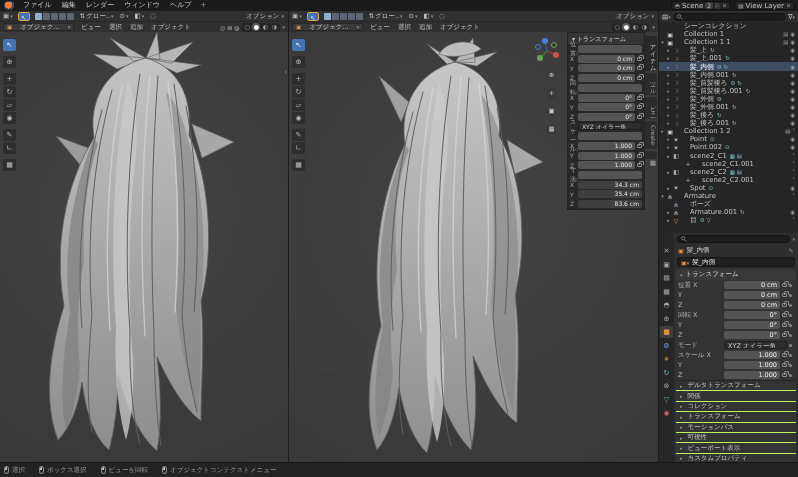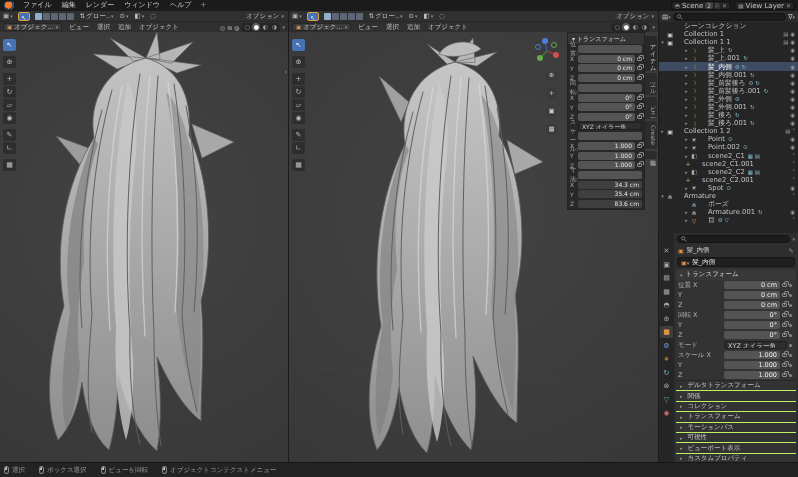--- a/index.html
+++ b/index.html
@@ -25,21 +25,21 @@
 .tsrow{top:11px;height:11px;border-bottom:1px solid #272727}
 .mrow{top:22px;height:10px}
 .etype{display:flex;align-items:center;gap:1px;padding:0 3px;color:#b5b5b5}
 .caret{font-size:5px;color:#909090}
 .toolchip{width:12px;height:9px;border-radius:2px;background:#4772b3;color:#fff;font-size:6px;text-align:center;line-height:9px;margin:0 2px;border:1px solid #e0a046}
 .selmodes{display:flex;gap:1px;margin:0 3px}
 .selmodes span{width:7px;height:7px;border-radius:1px;background:#5c6675}
 .selmodes span:first-child{background:#93aecd}
 .hbtn{padding:0 3px;white-space:nowrap;color:#c4c4c4;display:flex;align-items:center;gap:1px}
 .opt{margin-left:auto;padding:0 4px;white-space:nowrap;display:flex;gap:2px;align-items:center}
-.modechip{display:flex;align-items:center;gap:2px;background:#3a3a3a;border:1px solid #252525;border-radius:2px;height:8px;padding:0 3px;margin:0 3px;white-space:nowrap}
+.modechip{display:flex;align-items:center;gap:8px;background:#3a3a3a;border:1px solid #252525;border-radius:2px;height:8px;padding:0 3px;margin:0 3px;white-space:nowrap}
 .modechip .mi{color:#cf9a52;font-size:5.5px}
 .mmenu{padding:0 4px;white-space:nowrap}
 .hicons{margin-left:auto;display:flex;align-items:center;gap:2px;padding-right:3px}
 .hic{color:#b0b0b0;font-size:6px}
 .shadset{display:flex;align-items:center;gap:1px;background:#262626;border-radius:4px;padding:0 2px;height:9px}
 .shadset span{width:8px;height:8px;line-height:8px;text-align:center;border-radius:50%;color:#9f9f9f;font-size:6px}
 .shadset span.active{background:#5d5d5d;color:#fff}
 
 
 .canvas{position:absolute;top:32px;height:430px;background:radial-gradient(circle at 48% 42%,#434343 0,#3d3d3d 55%,#383838 100%);overflow:hidden}
@@ -75,21 +75,21 @@
 #outliner-header{position:absolute;left:659px;top:11px;width:139px;height:11px;background:#2d2d2d;display:flex;align-items:center;font-size:6.5px;gap:2px;padding:0 3px}
 #outliner-search{flex:1;background:#1c1c1c;border:1px solid #141414;border-radius:4px;height:8px;color:#999;font-size:6px;display:flex;align-items:center;padding:0 3px;gap:2px}
 #outliner{position:absolute;left:659px;top:22px;width:139px;height:211px;background:#252525;overflow:hidden;font-size:6.8px}
 .orow{display:flex;align-items:center;height:8.1px;white-space:nowrap;color:#c3c3c3}
 .orow.sel{background:#3d4c63;color:#fff}
 .orow .oexp{width:7px;text-align:center;color:#8e8e8e;font-size:5px;flex:none}
 .orow .oic{width:8px;font-size:6px;color:#c9c9c9;flex:none;text-align:center}
 .orow .olb{margin-left:10px}
 .orow .omod{margin-left:3px;color:#7fb8c9;font-size:5.5px}
 .orow .ort{margin-left:auto;color:#9a9a9a;padding-right:3px;font-size:5.5px}
-.orow.d1{padding-left:24px}
+.orow.d1{padding-left:6px}
 .orow.d2{padding-left:18px}
 .t-col .oic{color:#cfcfcf}
 .t-mesh .oic{color:#e0913f}
 .t-mesh2 .oic{color:#e0913f}
 .t-light .oic{color:#d9d9c2}
 .t-cam .oic{color:#a9b4a9}
 .t-emp .oic{color:#cdb17a}
 .t-arm .oic{color:#d7d7d7}
 .t-pose .oic{color:#9fc3e0}
 

